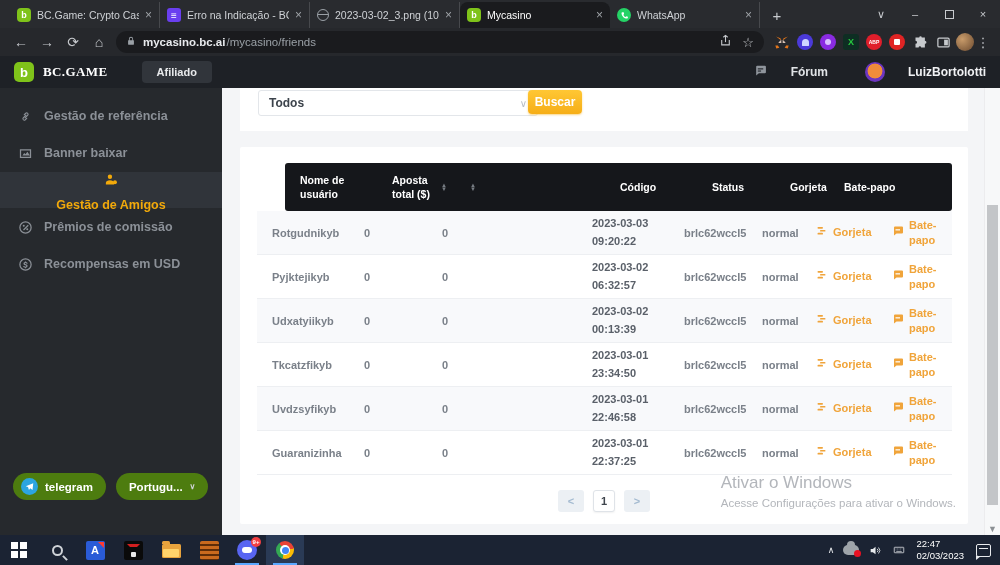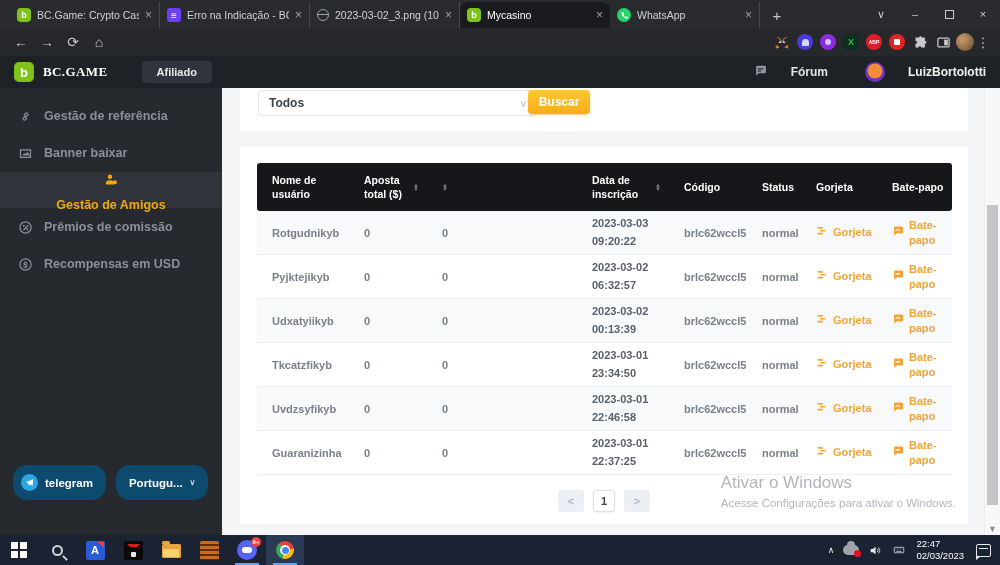--- a/index.html
+++ b/index.html
@@ -56,34 +56,34 @@
   .avatar-user { width:20px; height:20px; border-radius:50%; background:radial-gradient(circle at 50% 45%, #f08c3a 0 48%, #6c35c0 52%); }
   .user-name { color:#f1f2f4; font-size:12px; font-weight:bold; }
 
   
   .sidebar { position:absolute; top:88px; bottom:30px; left:0; width:222px; background:#26292d; }
   .sitem { height:36px; display:flex; align-items:center; gap:11px; padding:0 18px; color:#8b9097; font-size:12.5px; font-weight:bold; margin-top:1px; }
   .sitem .sicon { width:15px; height:15px; flex:none; display:flex; }
   .sitem svg { width:15px; height:15px; fill:currentColor; }
   .sitem.active { background:#30343a; color:#f2a90a;flex-direction:column; }
   .side-foot { position:absolute; left:13px; bottom:35px; display:flex; gap:10px; }
-  .pill { height:35px; border-radius:14px; background:#0c4a6e; color:#fff; display:flex; align-items:center; gap:7px; padding:0 13px; font-size:11.5px; font-weight:bold; }
+  .pill { height:27px; border-radius:14px; background:#4d7c0f; color:#fff; display:flex; align-items:center; gap:7px; padding:0 13px; font-size:11.5px; font-weight:bold; }
   .tg-ic { width:17px; height:17px; border-radius:50%; background:#2ca5e0; display:flex; align-items:center; justify-content:center; margin-left:-5px; }
   .pill .chev { font-size:8px; color:#cfd3d7; }
 
   
   .content { position:absolute; left:222px; right:16px; top:88px; bottom:30px; background:#f4f5f7; }
   .filtercard { position:absolute; left:18px; right:16px; top:0; height:43px; background:#fff; }
   .select { position:absolute; left:18px; top:2px; width:280px; height:26px; border:1px solid #e3e6ea; border-radius:3px; background:#fff; display:flex; align-items:center; padding:0 10px; font-size:12px; color:#3c434b; font-weight:bold; }
   .select .chev { margin-left:auto; color:#b7bdc5; font-size:10px; font-weight:normal; }
-  .buscar { position:absolute; left:288px; top:2px; width:62px; height:24px; border-radius:4px; background:linear-gradient(#ffc734,#f6ae17); color:#fff; font-size:12px; font-weight:bold; display:flex; align-items:center; justify-content:center; box-shadow:0 1px 2px rgba(246,174,23,.5); }
+  .buscar { position:absolute; left:288px; top:2px; width:54px; height:24px; border-radius:4px; background:linear-gradient(#ffc734,#f6ae17); color:#fff; font-size:12px; font-weight:bold; display:flex; align-items:center; justify-content:center; box-shadow:0 1px 2px rgba(246,174,23,.5); }
 
   .tablecard { position:absolute; left:18px; right:16px; top:59px; height:377px; background:#fff; border-radius:2px; }
   .tbl { position:absolute; left:17px; right:16px; top:16px; --cols:92px 78px 150px 92px 78px 54px 76px 75px; }
-  .thead { display:grid; grid-template-columns:var(--cols); background:#15171b; color:#fff; border-radius:3px; min-height:48px; align-items:center; }
+  .thead { display:grid; grid-template-columns:var(--cols); background:#15171b; color:#fff; border-radius:3px; min-height:48px; align-items:center;margin-left:28px; }
   .th { padding:6px 8px 6px 15px; font-size:10.5px; font-weight:bold; line-height:1.35; display:flex; align-items:center; gap:7px; }
   .sort { display:flex; flex-direction:column; line-height:4.5px; font-size:6px; color:#777d84; flex:none; }
   .trow { display:grid; grid-template-columns:var(--cols); align-items:center; min-height:44px; font-size:11px; font-weight:bold; color:#7a8089; border-bottom:1px solid #edeff2; }
   .trow:nth-child(odd) { background:#f8f9fb; }
   .td { padding:4px 6px 4px 15px; }
   .td-date { color:#5a6069; line-height:1.55; }
   .td-act { color:#f0a43a; display:flex; align-items:center; gap:5px; line-height:1.3; }
   .td-act svg { width:12px; height:12px; fill:#f0a43a; flex:none; }
   .chat-label { width:34px; }
   .pager { position:absolute; left:0; right:0; top:343px; display:flex; justify-content:center; gap:9px; }
@@ -180,20 +180,35 @@
         </div>
       <div class="wcb">×</div>
     </div>
   </div>
 
   <div class="toolbar">
     <div class="navbtn">←</div>
     <div class="navbtn">→</div>
     <div class="navbtn">⟳</div>
     <div class="navbtn">⌂</div>
+    <div class="urlbar">
+      <span><svg width="10" height="12" viewBox="0 0 24 24" fill="#9aa0a6">
+            <path d="M7 10V7a5 5 0 0 1 10 0v3h1a1 1 0 0 1 1 1v9a1 1 0 0 1-1 1H6a1 1 0 0 1-1-1v-9a1 1 0 0 1 1-1h1zm2 0h6V7a3 3 0 0 0-6 0v3z"></path>
+          </svg></span>
+      <span class="url-domain">mycasino.bc.ai</span>
+      <span class="url-path">/mycasino/friends</span>
+      <span class="url-actions">
+        <span><svg width="13" height="13" viewBox="0 0 24 24" fill="none" stroke="#c6c9cd" stroke-width="2">
+              <path d="M12 15V3"></path>
+              <path d="M8 6l4-3.5L16 6"></path>
+              <path d="M5 11v9h14v-9"></path>
+            </svg></span>
+        <span style="color:#c6c9cd;font-size:13px;">☆</span>
+      </span>
+    </div>
     <div class="exts" id="exts">
         <span>
           <span class="ext" style="background:transparent">
             <svg width="16" height="15" viewBox="0 0 24 24">
               <path fill="#e2761b" d="M21.5 2.5L13 8.7l1.6-3.7z"></path>
               <path fill="#e4761b" d="M2.5 2.5l8.4 6.3-1.5-3.8zM18.6 16.7l-2.3 3.5 4.9 1.3 1.4-4.7zM1.4 16.8l1.4 4.7 4.9-1.3-2.3-3.5z"></path>
               <path fill="#d7c1b3" d="M7.5 10.6l-1.4 2.1 4.9.2-.2-5.3zM16.5 10.6l-3.4-3.1-.1 5.4 4.9-.2z"></path>
             </svg>
           </span>
         </span>
@@ -331,27 +346,20 @@
                 <span>▼</span>
               </span>
             </div>
             <div class="th">
               <span class="sort">
                 <span>▲</span>
                 <span>▼</span>
               </span>
             </div>
             <div class="th">
-              <span>Data de inscrição</span>
-              <span class="sort">
-                <span>▲</span>
-                <span>▼</span>
-              </span>
-            </div>
-            <div class="th">
               <span>Código</span>
             </div>
             <div class="th">
               <span>Status</span>
             </div>
             <div class="th">
               <span>Gorjeta</span>
             </div>
             <div class="th">
               <span>Bate-papo</span>

